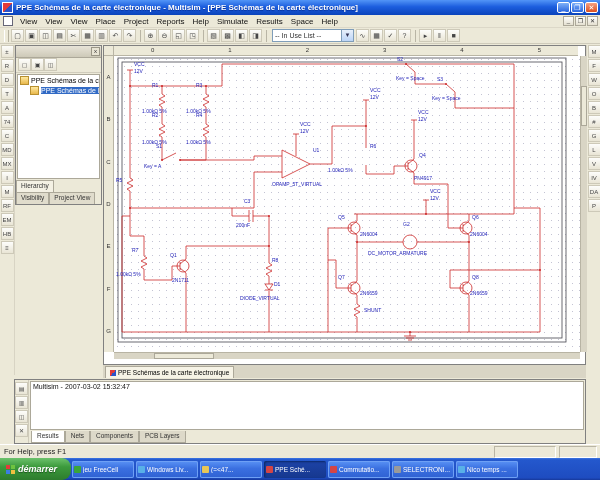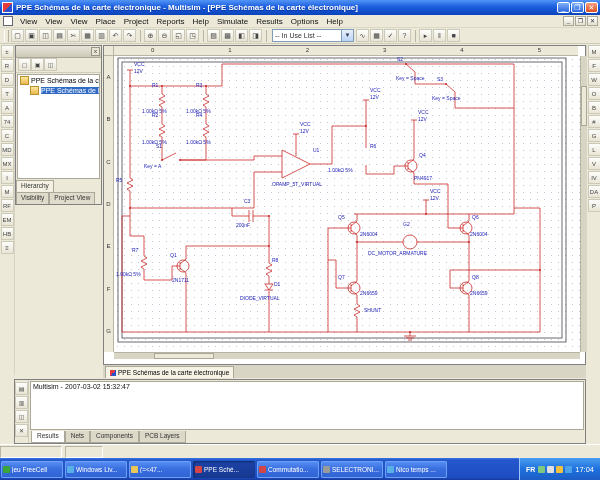--- a/index.html
+++ b/index.html
@@ -147,21 +147,21 @@
 
   <span class="menu-item">View</span>
       <span class="menu-item">View</span>
       <span class="menu-item">View</span>
       <span class="menu-item">Place</span>
       <span class="menu-item">Project</span>
       <span class="menu-item">Reports</span>
       <span class="menu-item">Help</span>
       <span class="menu-item">Simulate</span>
       <span class="menu-item">Results</span>
-      <span class="menu-item">Options</span>
+      <span class="menu-item">Space</span>
       <span class="menu-item">Help</span>
     </div>
   <span class="child-controls">
     <span class="child-btn">_</span>
     <span class="child-btn">❐</span>
     <span class="child-btn">✕</span>
   </span>
 </div>
 
 <div class="abs toolbar">
@@ -677,25 +677,35 @@
 
     <span class="ss-tab active">Results</span>
         <span class="ss-tab">Nets</span>
         <span class="ss-tab">Components</span>
         <span class="ss-tab">PCB Layers</span>
       </div>
   </div>
 </div>
 
 <div class="abs statusbar">
+  <span class="status-text">For Help, press F1</span>
   <span class="status-cell"></span>
   <span class="status-cell" style="width:36px"></span>
 </div>
 
 <div class="abs taskbar">
+  <div class="start-btn">
+    <span class="flag">
+      <span style="background:#e23b3b"></span>
+        <span style="background:#6fc340"></span>
+      <span style="background:#3b7de2"></span>
+        <span style="background:#f0c040"></span>
+    </span>
+    <span>démarrer</span>
+  </div>
   <div style="display:flex;flex:1;height:100%;align-items:center;">
 
       <div class="task-btn">
         <span class="task-ico" style="background: rgb(58, 165, 58);"></span>
         <span class="task-label">jeu FreeCell</span>
       </div>
 
       <div class="task-btn">
         <span class="task-ico" style="background: rgb(88, 176, 232);"></span>
         <span class="task-label">Windows Liv...</span>
@@ -719,24 +729,13 @@
       <div class="task-btn">
         <span class="task-ico" style="background: rgb(154, 154, 154);"></span>
         <span class="task-label">SELECTRONI...</span>
       </div>
 
       <div class="task-btn">
         <span class="task-ico" style="background: rgb(88, 176, 232);"></span>
         <span class="task-label">Nico temps ...</span>
       </div>
     </div>
-  <div class="tray">
-    <span class="lang">FR</span>
-    <span style="display:flex;gap:2px;">
-
-    <span class="tray-ico" style="background: rgb(126, 201, 126);"></span>
-        <span class="tray-ico" style="background: rgb(224, 224, 224);"></span>
-        <span class="tray-ico" style="background: rgb(240, 192, 64);"></span>
-        <span class="tray-ico" style="background: rgb(74, 163, 232);"></span>
-      </span>
-    <span class="clock">17:04</span>
-  </div>
 </div>
 
 </body></html>

